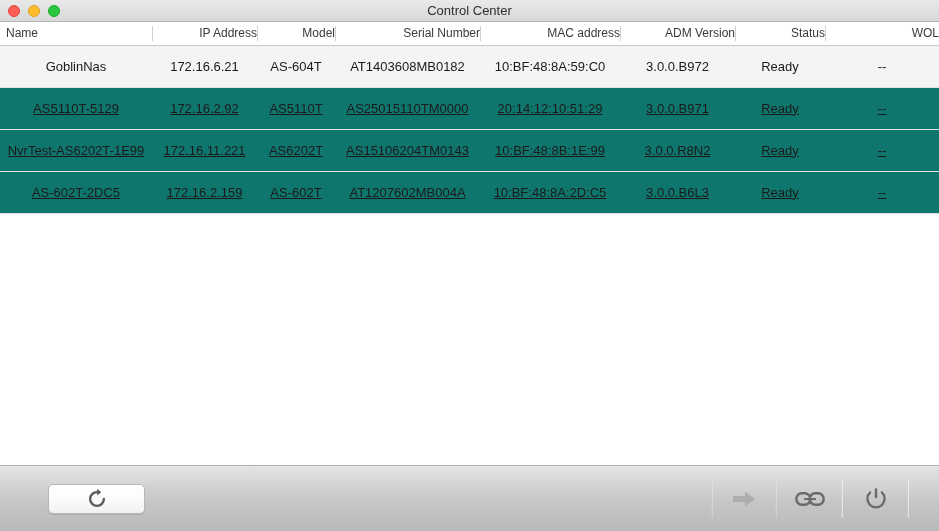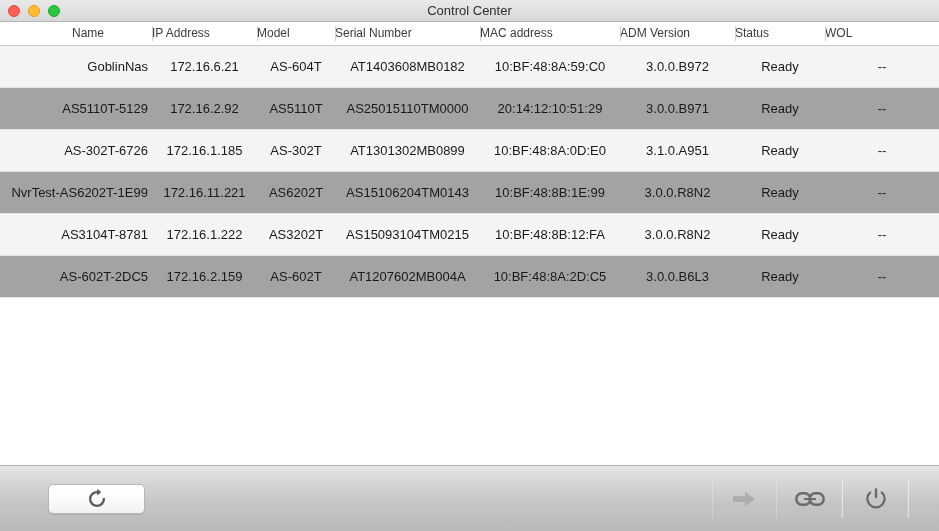--- a/index.html
+++ b/index.html
@@ -75,26 +75,26 @@
     table-layout: fixed;
   }
 
   thead th {
     height: 23px;
     background: #ffffff;
     border-bottom: 1px solid #c9c9c9;
     font-size: 12px;
     font-weight: normal;
     color: #3a3a3a;
-    text-align: left;
+    text-align: right;
     position: relative;
     padding: 0;
   }
 
-  thead th.col-name { text-align: center; padding-left: 24px; margin-left: 32px; }
+  thead th.col-name { text-align: left; padding-left: 6px; margin-left: 32px; }
 
   thead th + th::before {
     content: "";
     position: absolute;
     left: 0;
     top: 4px;
     bottom: 4px;
     width: 1px;
     background: #d0d0d0;
   }
@@ -105,26 +105,26 @@
     color: #1a1a1a;
     text-align: center;
     border-bottom: 1px solid #e3e3e3;
     padding: 0 4px;
     white-space: nowrap;
     overflow: hidden;
     text-overflow: ellipsis;
   }
 
   tbody td.col-name {
-    text-align: right;
+    text-align: center;
     padding-left: 4px;
   }
 
   tbody tr.odd td { background: #f4f4f4; }
-  tbody tr.even td { background: #a3a3a3; }
+  tbody tr.even td { background: #0f766e; text-decoration: underline; }
 
   
   col.c-name    { width: 152px; }
   col.c-ip      { width: 105px; }
   col.c-model   { width: 78px; }
   col.c-serial  { width: 145px; }
   col.c-mac     { width: 140px; }
   col.c-adm     { width: 115px; }
   col.c-status  { width: 90px; }
   col.c-wol     { width: 114px; }
@@ -248,46 +248,26 @@
           <tr class="even">
             <td class="col-name">AS5110T-5129</td>
             <td>172.16.2.92</td>
             <td>AS5110T</td>
             <td>AS25015110TM0000</td>
             <td>20:14:12:10:51:29</td>
             <td>3.0.0.B971</td>
             <td>Ready</td>
             <td>--</td>
           </tr>
-          <tr class="odd">
-            <td class="col-name">AS-302T-6726</td>
-            <td>172.16.1.185</td>
-            <td>AS-302T</td>
-            <td>AT1301302MB0899</td>
-            <td>10:BF:48:8A:0D:E0</td>
-            <td>3.1.0.A951</td>
-            <td>Ready</td>
-            <td>--</td>
-          </tr>
           <tr class="even">
             <td class="col-name">NvrTest-AS6202T-1E99</td>
             <td>172.16.11.221</td>
             <td>AS6202T</td>
             <td>AS15106204TM0143</td>
             <td>10:BF:48:8B:1E:99</td>
-            <td>3.0.0.R8N2</td>
-            <td>Ready</td>
-            <td>--</td>
-          </tr>
-          <tr class="odd">
-            <td class="col-name">AS3104T-8781</td>
-            <td>172.16.1.222</td>
-            <td>AS3202T</td>
-            <td>AS15093104TM0215</td>
-            <td>10:BF:48:8B:12:FA</td>
             <td>3.0.0.R8N2</td>
             <td>Ready</td>
             <td>--</td>
           </tr>
           <tr class="even">
             <td class="col-name">AS-602T-2DC5</td>
             <td>172.16.2.159</td>
             <td>AS-602T</td>
             <td>AT1207602MB004A</td>
             <td>10:BF:48:8A:2D:C5</td>

